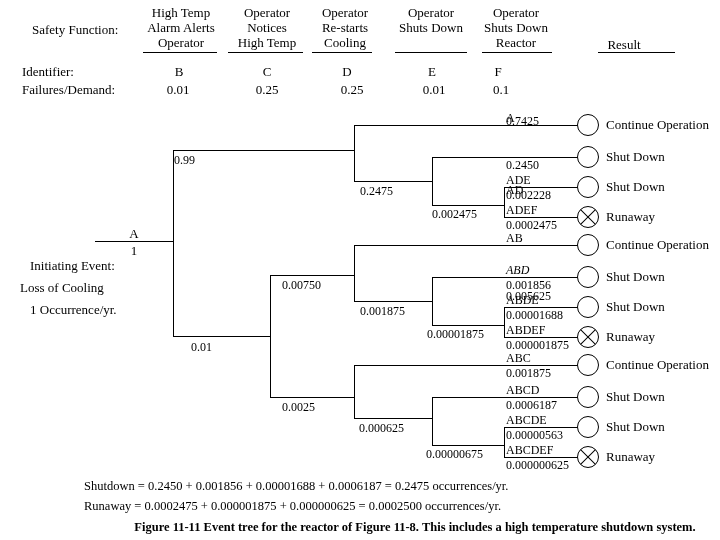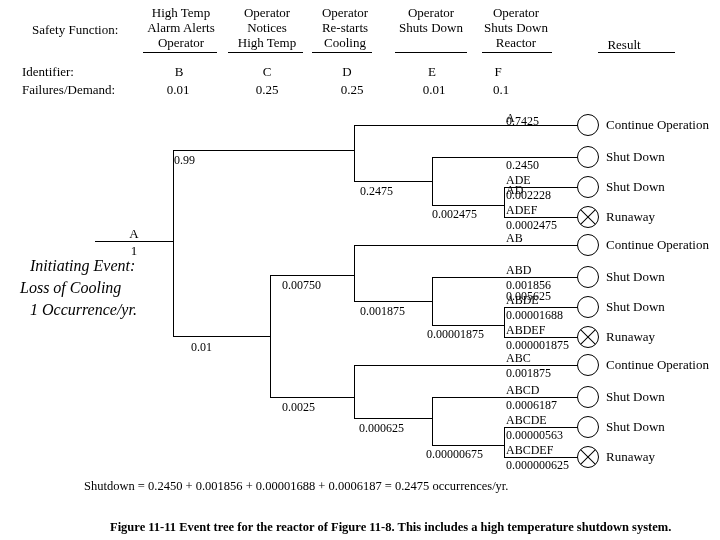--- a/index.html
+++ b/index.html
@@ -12,32 +12,32 @@
 
   .lbl { position:absolute; font-size:12px; line-height:14px; white-space:nowrap; }
   .id-lbl { height:14px; }
   .result-lbl { font-size:13px; line-height:16px; }
 
   .hdr { position:absolute; font-size:13px; line-height:15px; white-space:nowrap; }
   .hdr-col { position:absolute; width:100px; text-align:center; font-size:13px; line-height:15px; }
   .hdr-val { position:absolute; width:60px; text-align:center; font-size:13px; line-height:15px; }
   .underline { position:absolute; height:1px; background:#000; }
 
-  .ie-lbl { position:absolute; font-size:16px; line-height:15px; white-space:nowrap;font-style:italic; }
+  .ie-lbl { position:absolute; font-size:13px; line-height:15px; white-space:nowrap; }
   .ie-id { position:absolute; width:30px; text-align:center; font-size:13px; line-height:15px; }
 
   .circle { position:absolute; width:22px; height:22px; border:1px solid #000; border-radius:50%; background:#fff; box-sizing:border-box; }
   .circle.runaway::before, .circle.runaway::after {
     content:""; position:absolute; left:50%; top:50%; width:21px; height:1px; background:#000;
   }
   .circle.runaway::before { transform: translate(-50%,-50%) rotate(45deg); }
   .circle.runaway::after  { transform: translate(-50%,-50%) rotate(-45deg); }
 
   .eq { position:absolute; font-size:12.5px; line-height:15px; white-space:nowrap; }
-  .caption { position:absolute; left:110px; right:0; font-size:12.5px; font-weight:bold; white-space:nowrap; }
+  .caption { position:absolute; left:110px; right:0; text-align:center; font-size:12.5px; font-weight:bold; white-space:nowrap; }
 </style>
 </head>
 <body>
 
 <div id="page">
 
   <div class="hdr" style="left:22px; top:22px;margin-left:10px;">Safety Function:</div>
 
   <div class="hdr-col" style="left:131px; top:5px;">
     <div>High Temp</div>
@@ -154,21 +154,21 @@
   <div class="circle runaway" style="left:577px; top:206px;"></div>
   <div class="lbl result-lbl" style="left:606px; top:209px;">Runaway</div>
 
   <div class="hline" style="left:354px; top:245px; width:224px;"></div>
   <div class="lbl id-lbl" style="left:506px; top:231px;">AB</div>
   <div class="lbl" style="left:506px; top:246px;margin-top:43px;">0.005625</div>
   <div class="circle" style="left:577px; top:234px;"></div>
   <div class="lbl result-lbl" style="left:606px; top:237px;">Continue Operation</div>
 
   <div class="hline" style="left:432px; top:277px; width:146px;"></div>
-  <div class="lbl id-lbl" style="left:506px; top:263px;">ABD</div>
+  <div class="lbl id-lbl" style="left:506px; top:263px;font-style:italic;">ABD</div>
   <div class="lbl" style="left:506px; top:278px;">0.001856</div>
   <div class="circle" style="left:577px; top:266px;"></div>
   <div class="lbl result-lbl" style="left:606px; top:269px;">Shut Down</div>
 
   <div class="hline" style="left:504px; top:307px; width:74px;"></div>
   <div class="lbl id-lbl" style="left:506px; top:293px;">ABDE</div>
   <div class="lbl" style="left:506px; top:308px;">0.00001688</div>
   <div class="circle" style="left:577px; top:296px;"></div>
   <div class="lbl result-lbl" style="left:606px; top:299px;">Shut Down</div>
 
@@ -196,15 +196,16 @@
   <div class="circle" style="left:577px; top:416px;"></div>
   <div class="lbl result-lbl" style="left:606px; top:419px;">Shut Down</div>
 
   <div class="hline" style="left:504px; top:457px; width:74px;"></div>
   <div class="lbl id-lbl" style="left:506px; top:443px;">ABCDEF</div>
   <div class="lbl" style="left:506px; top:458px;">0.000000625</div>
   <div class="circle runaway" style="left:577px; top:446px;"></div>
   <div class="lbl result-lbl" style="left:606px; top:449px;">Runaway</div>
 
   <div class="eq" style="left:84px; top:479px;">Shutdown = 0.2450 + 0.001856 + 0.00001688 + 0.0006187 = 0.2475 occurrences/yr.</div>
+  <div class="eq" style="left:84px; top:499px;">Runaway = 0.0002475 + 0.000001875 + 0.000000625 = 0.0002500 occurrences/yr.</div>
   <div class="caption" style="top:520px;">Figure 11-11 Event tree for the reactor of Figure 11-8. This includes a high temperature shutdown system.</div>
 
 </div>
 
 </body></html>

